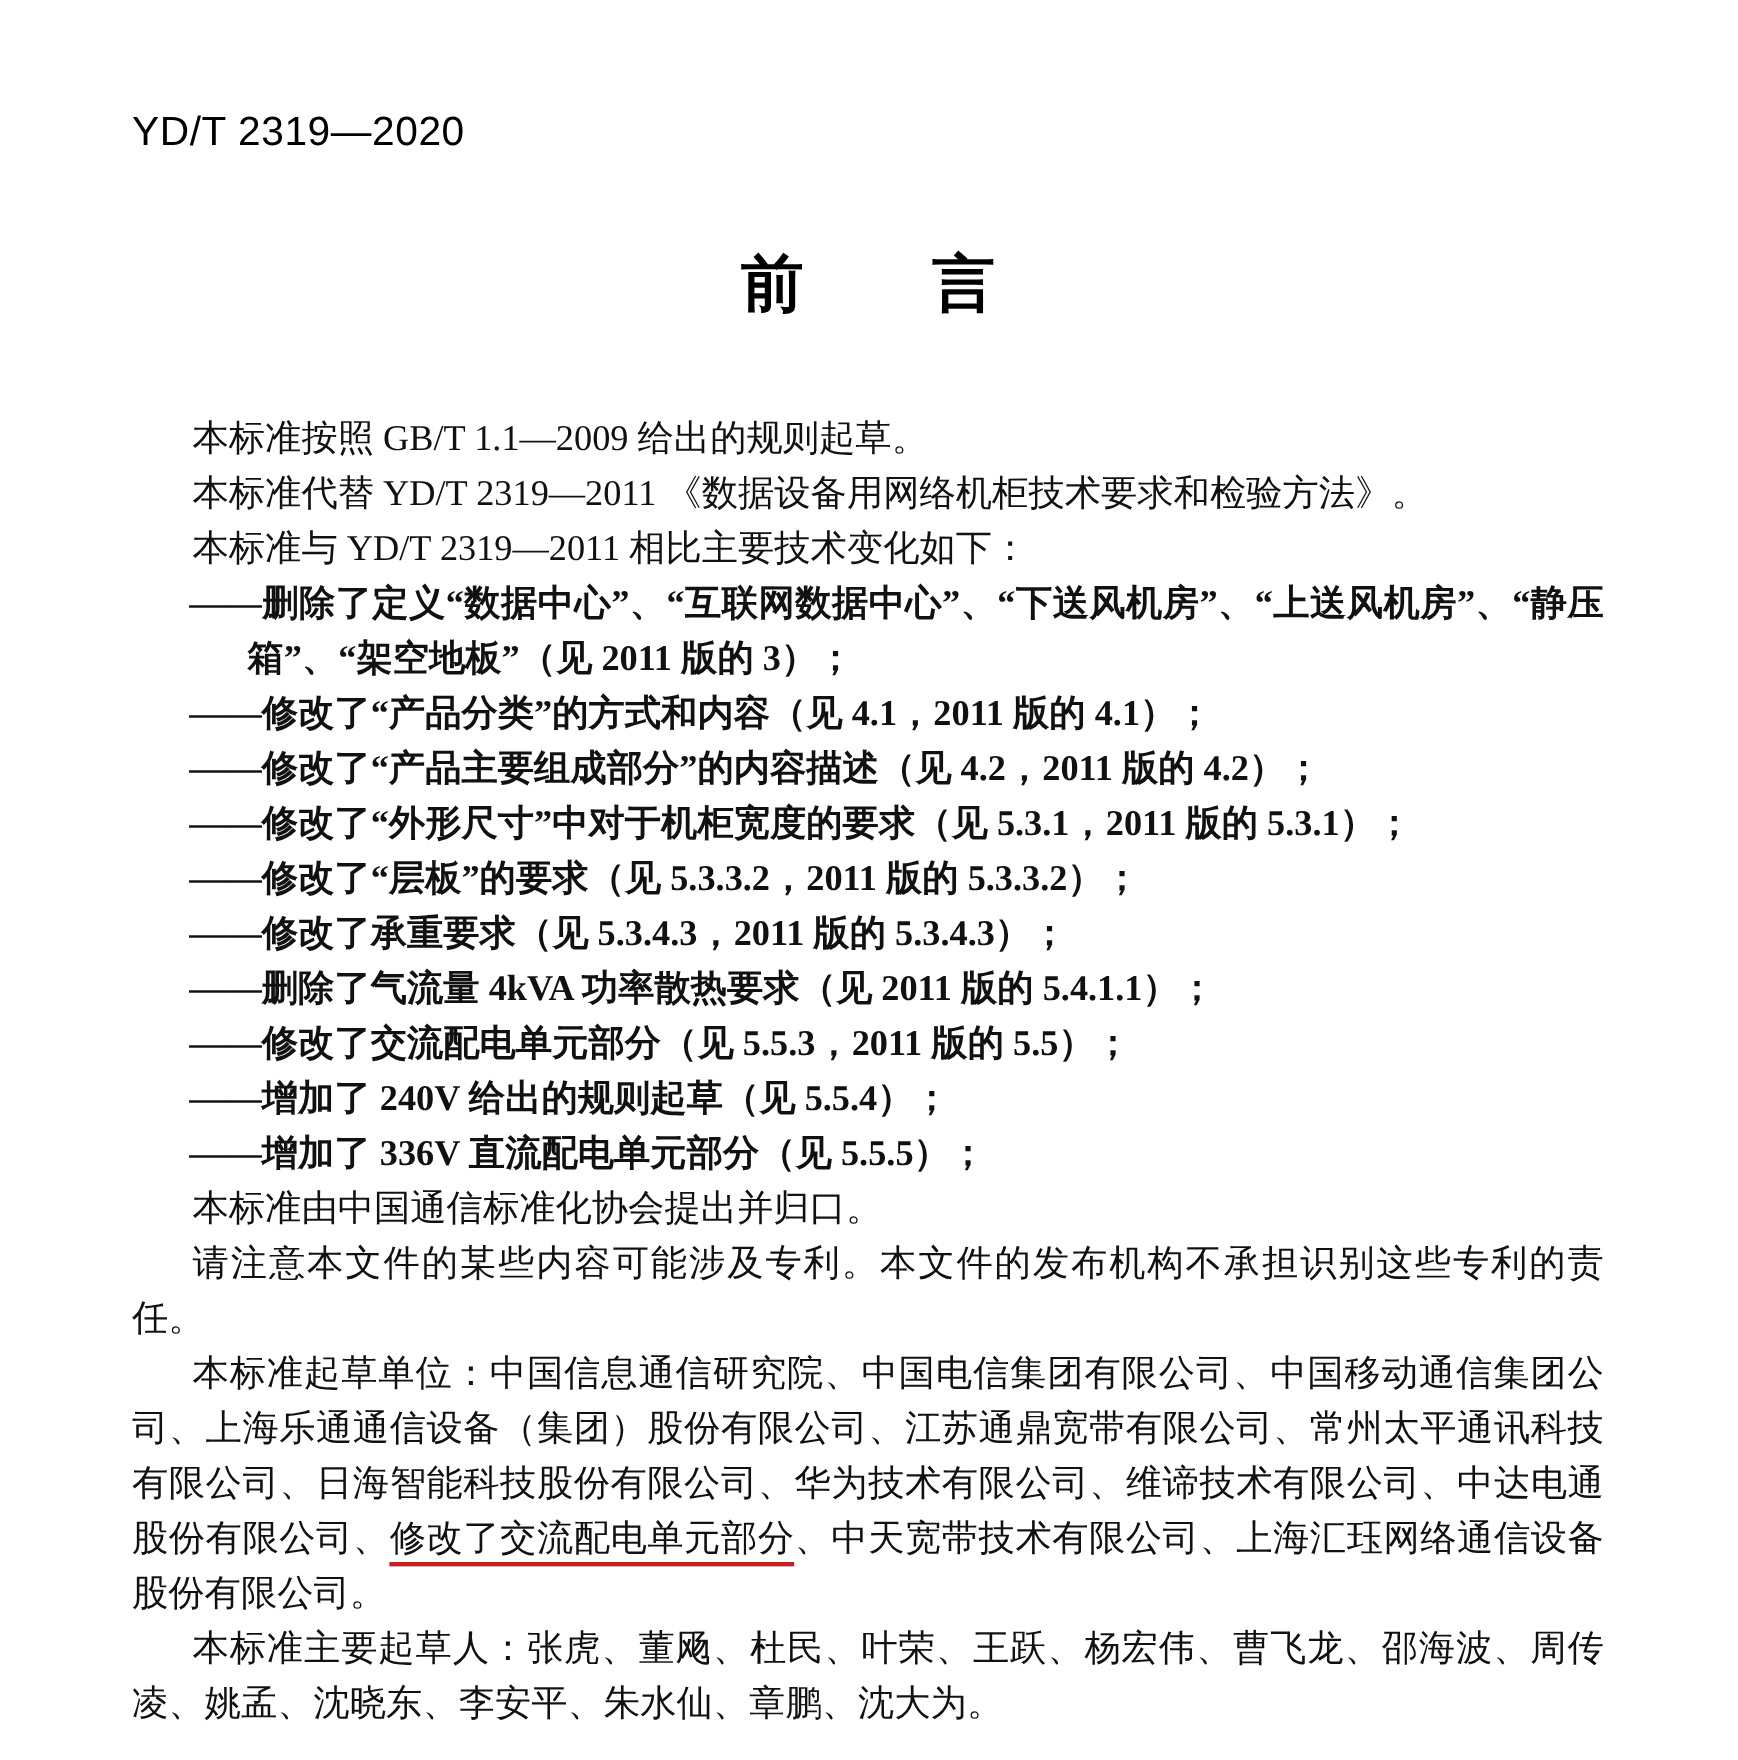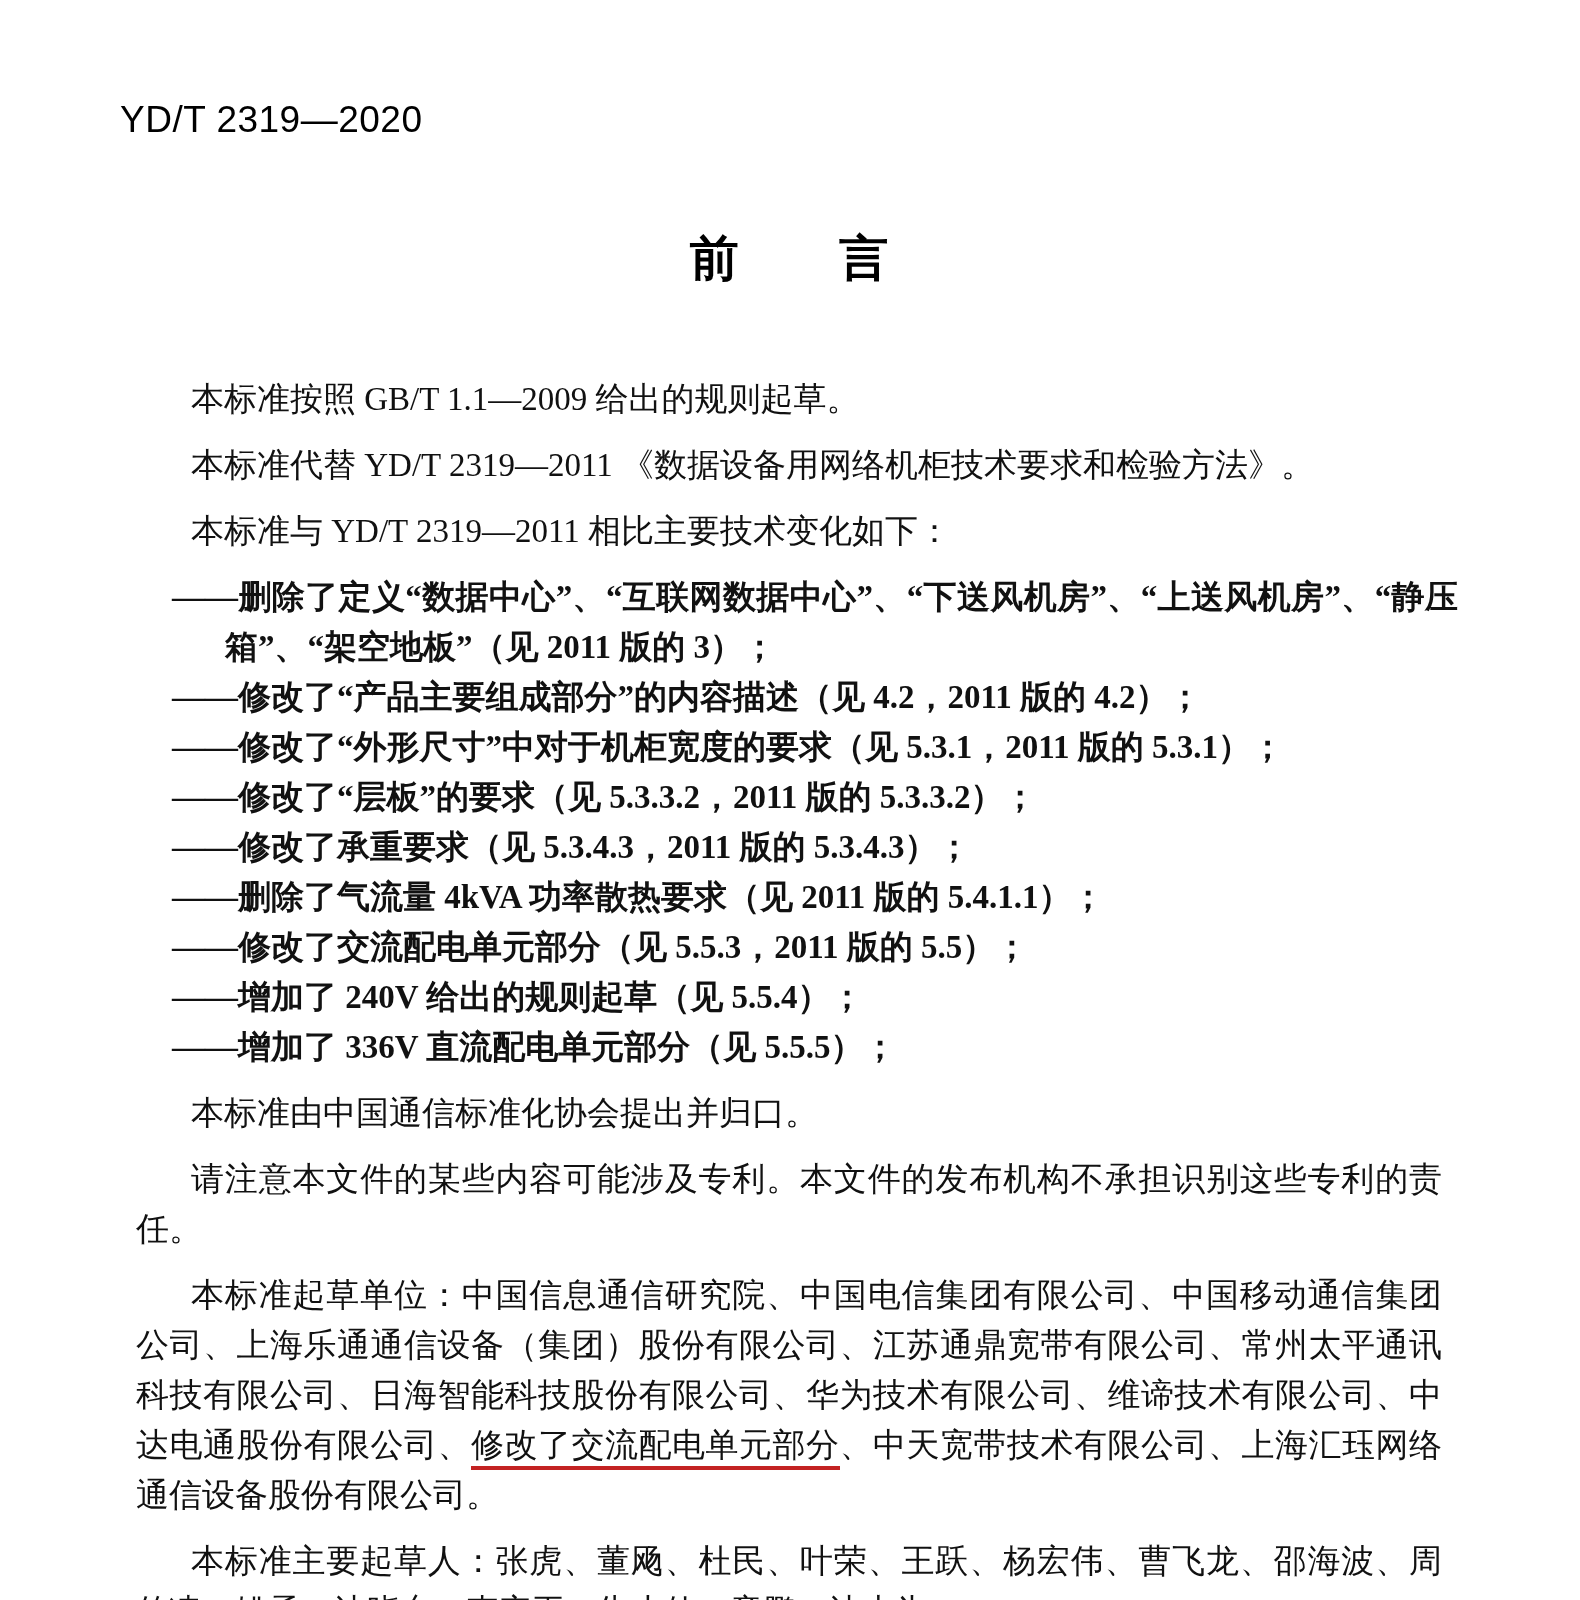--- a/index.html
+++ b/index.html
@@ -22,40 +22,40 @@
   }
   .std-number {
     font-family: "Liberation Sans", sans-serif;
     font-size: 37px;
     line-height: 44px;
     color: #000;
     letter-spacing: 0.5px;
   }
   .doc-title {
     font-family: "Liberation Sans", "DejaVu Sans", sans-serif;
-    font-size: 49px;
+    font-size: 57px;
     font-weight: 700;
     line-height: 56px;
     text-align: center;
     
     letter-spacing: 2.05em;
     text-indent: 2.05em;
     margin: 88px 0 0 0;
     color: #000;
   }
   .content {
     margin-top: 88px;
     font-family: "Liberation Serif", "DejaVu Serif", serif;
     font-size: 33px;
     line-height: 50px;
     text-align: justify;
     color: var(--text);
   }
   .par {
-    margin: 16px;
+    margin: 0;
     text-indent: 55px;
   }
   .changes {
     list-style: none;
     margin: 0;
     padding: 0;
   }
   .change {
     padding-left: 105px;
     text-indent: -53px;
@@ -78,20 +78,21 @@
   <div class="content">
 
     <p class="par">本标准按照 GB/T 1.1—2009 给出的规则起草。</p>
 
     <p class="par">本标准代替 YD/T 2319—2011 《数据设备用网络机柜技术要求和检验方法》。</p>
 
     <p class="par">本标准与 YD/T 2319—2011 相比主要技术变化如下：</p>
 
     <ul class="changes">
       <li class="change">——删除了定义“数据中心”、“互联网数据中心”、“下送风机房”、“上送风机房”、“静压箱”、“架空地板”（见 2011 版的 3）；</li>
+      <li class="change">——修改了“产品分类”的方式和内容（见 4.1，2011 版的 4.1）；</li>
       <li class="change">——修改了“产品主要组成部分”的内容描述（见 4.2，2011 版的 4.2）；</li>
       <li class="change">——修改了“外形尺寸”中对于机柜宽度的要求（见 5.3.1，2011 版的 5.3.1）；</li>
       <li class="change">——修改了“层板”的要求（见 5.3.3.2，2011 版的 5.3.3.2）；</li>
       <li class="change">——修改了承重要求（见 5.3.4.3，2011 版的 5.3.4.3）；</li>
       <li class="change">——删除了气流量 4kVA 功率散热要求（见 2011 版的 5.4.1.1）；</li>
       <li class="change">——修改了交流配电单元部分（见 5.5.3，2011 版的 5.5）；</li>
       <li class="change">——增加了 240V 给出的规则起草（见 5.5.4）；</li>
       <li class="change">——增加了 336V 直流配电单元部分（见 5.5.5）；</li>
     </ul>
 

